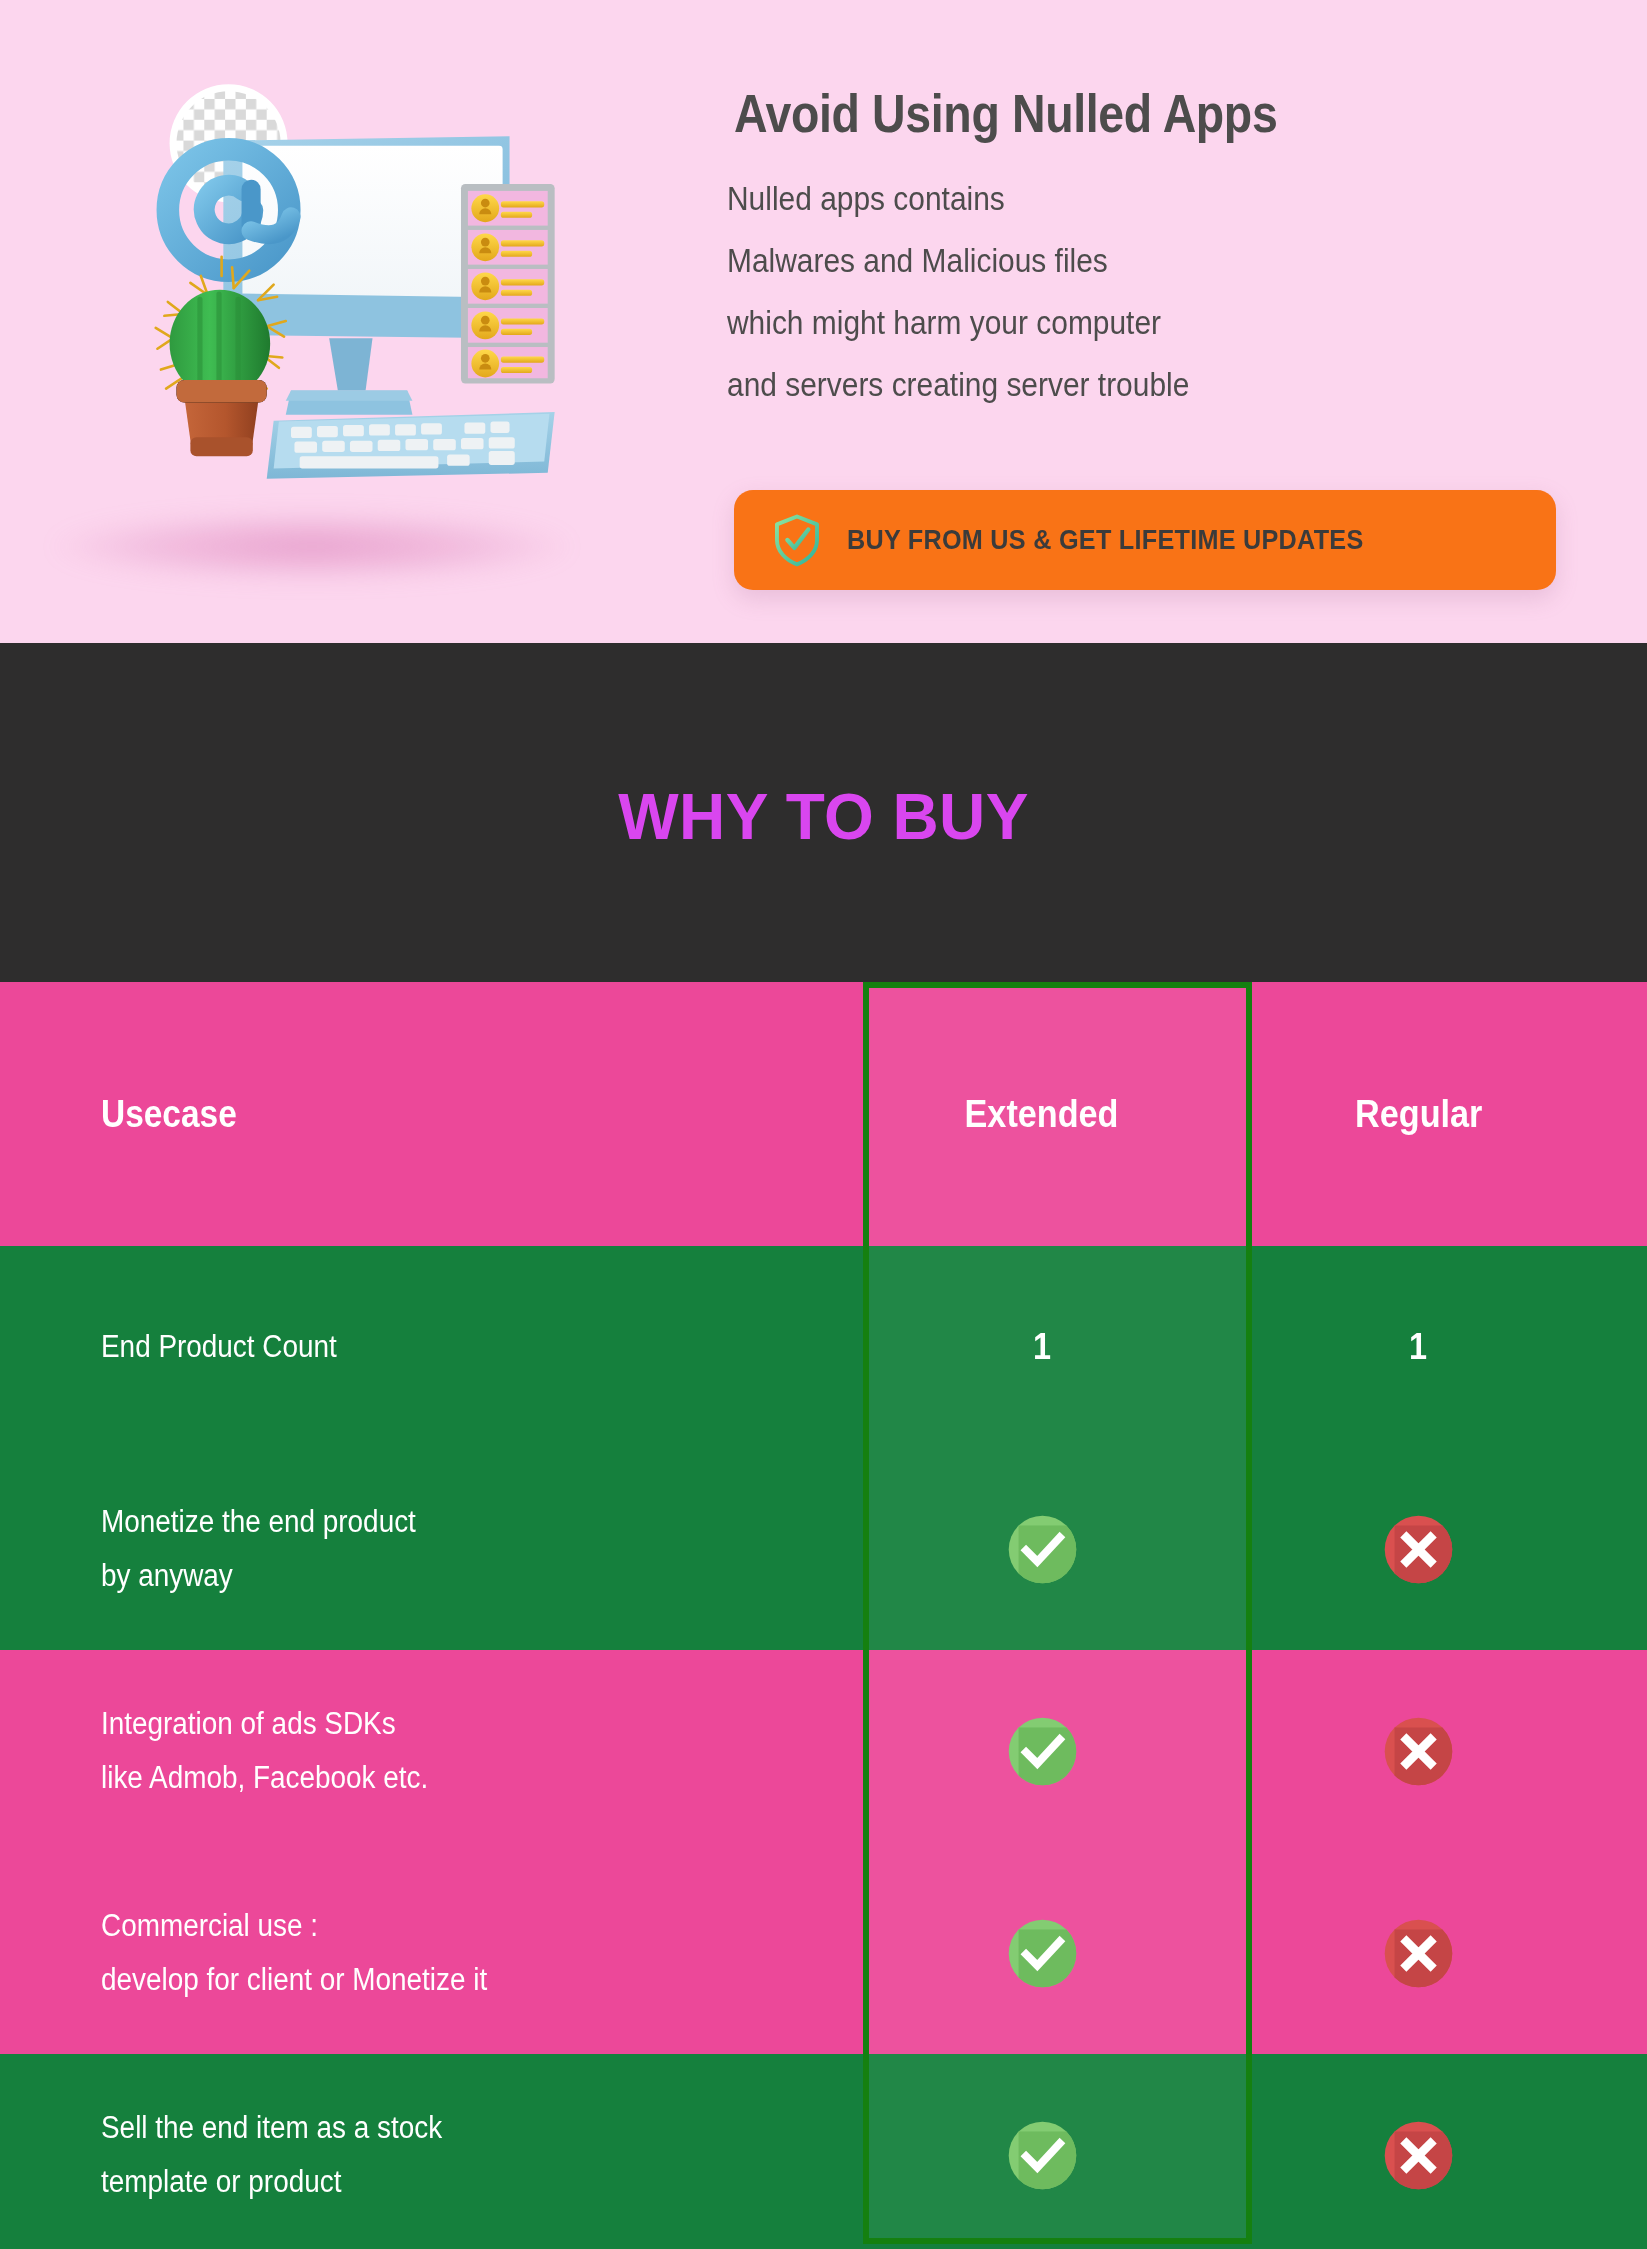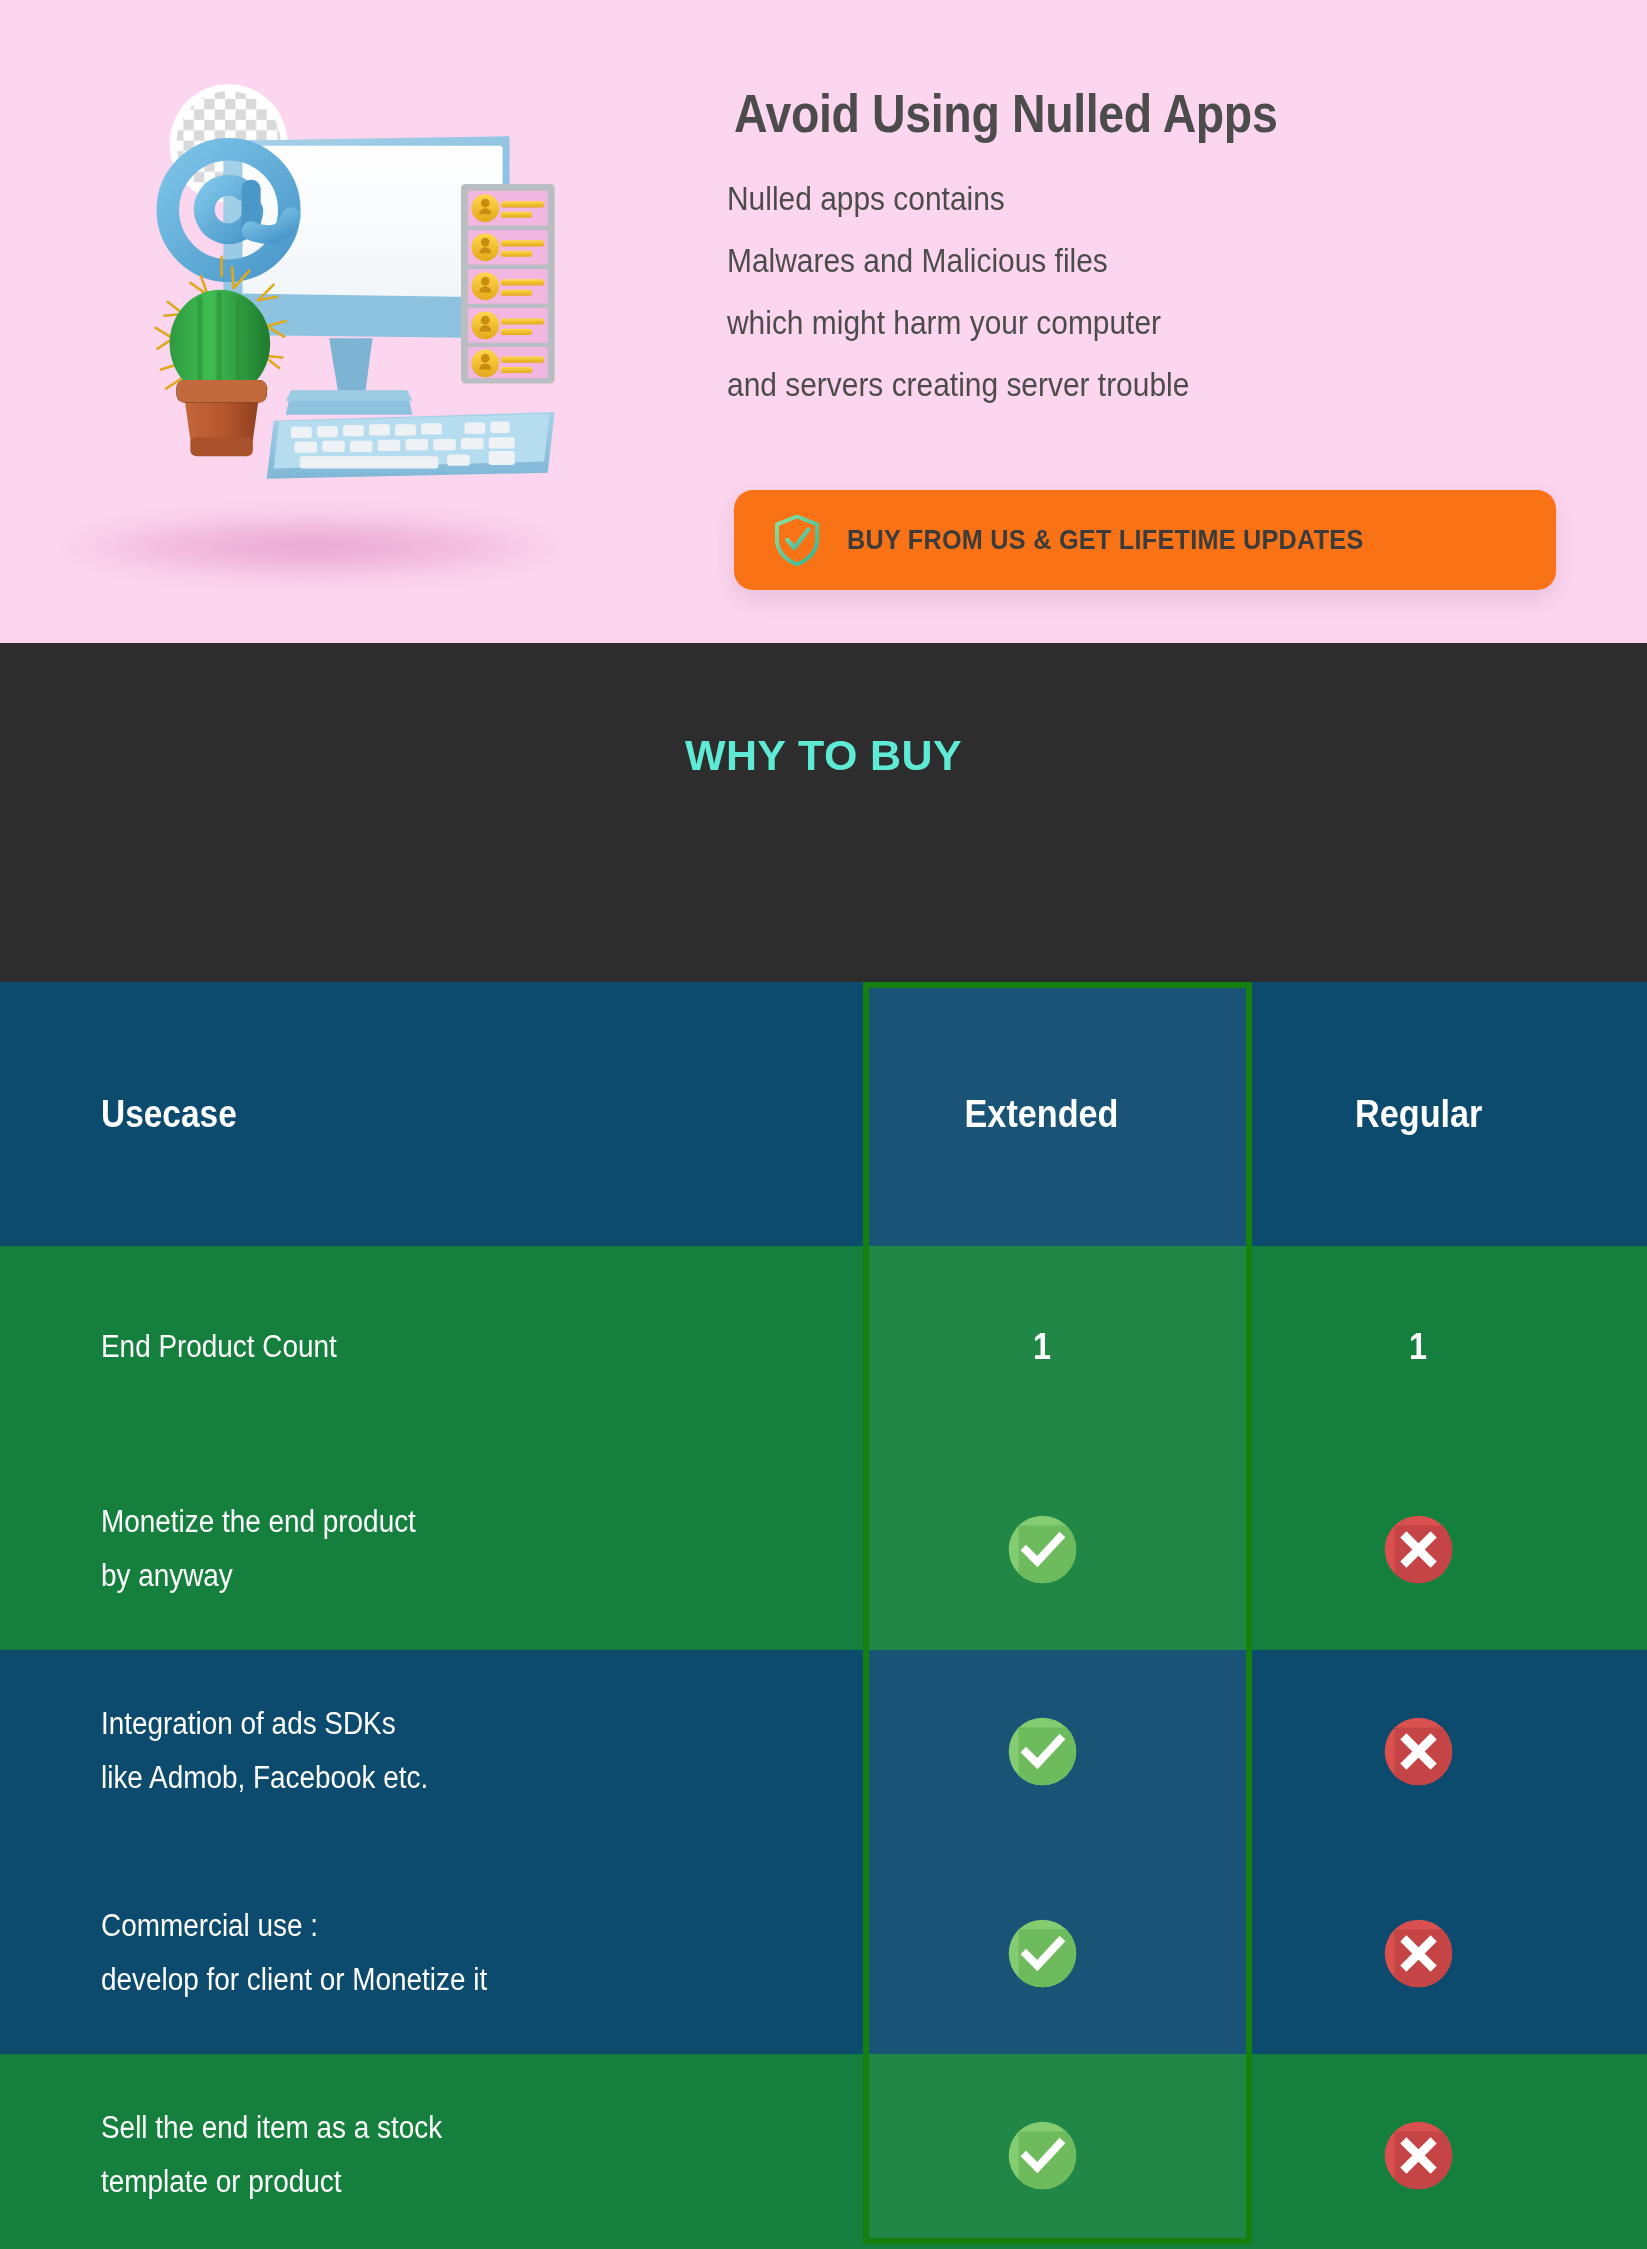--- a/index.html
+++ b/index.html
@@ -110,44 +110,44 @@
   }
 
   
   .dark {
     position: relative;
     width: 1647px;
     height: 1607px;
     background: #2e2d2d;
   }
   .section-title {
-    padding-top: 58px;
+    padding-top: 120px;
     text-align: center;
-    color: #5eead4;
-    font-size: 43px;
+    color: #d946ef;
+    font-size: 64px;
     font-weight: 700;
     line-height: 109px;
     letter-spacing: 0.4px;
   }
   .section-title span { display: block; }
 
   
   .table {
     position: absolute;
     left: 0;
     top: 982px;           
     width: 1647px;
   }
   .trow {
     display: flex;
     width: 1647px;
     align-items: center;
     box-sizing: border-box;
   }
-  .trow.shade-a { background: #0c4a6e; }
+  .trow.shade-a { background: #ec4899; }
   .trow.shade-b { background: #15803d; }
 
   .c-use   { width: 863px; padding-left: 101px; box-sizing: border-box; }
   .c-ext   { width: 358px; display:flex; align-items:center; justify-content:center; }
   .c-reg   { width: 395px; display:flex; align-items:center; justify-content:center; }
 
   .head-row { height: 264px; }
   .head-use {
     color:#ffffff; font-size:38px; font-weight:700;
     transform: scaleX(0.88); transform-origin:left center; white-space:nowrap;

